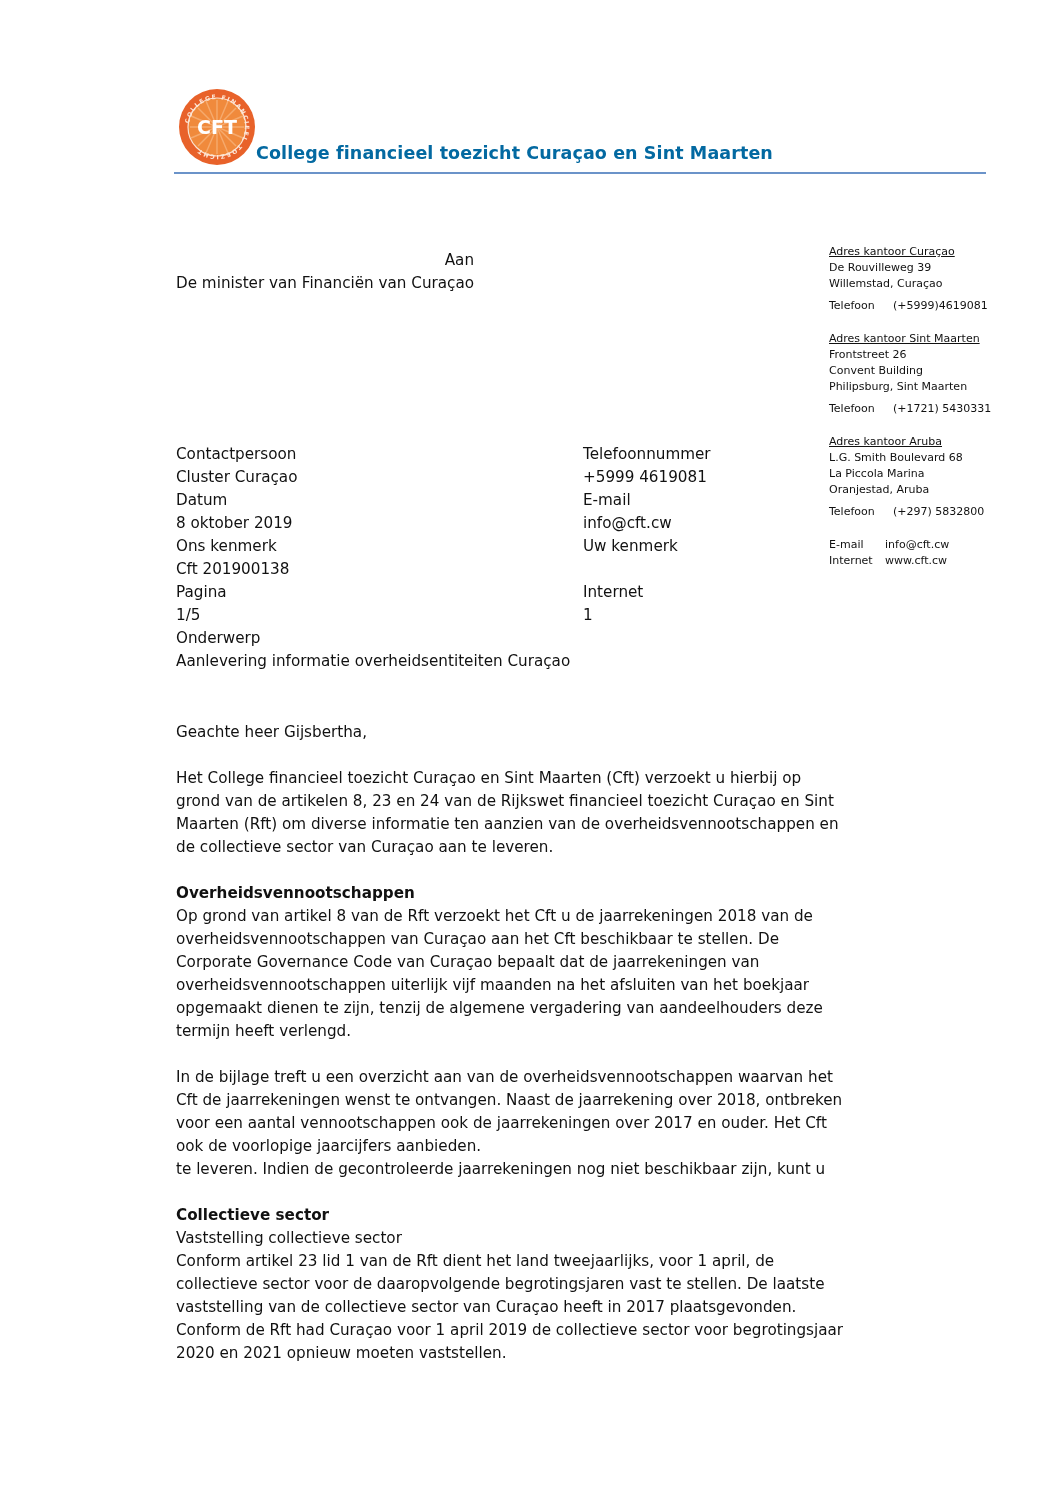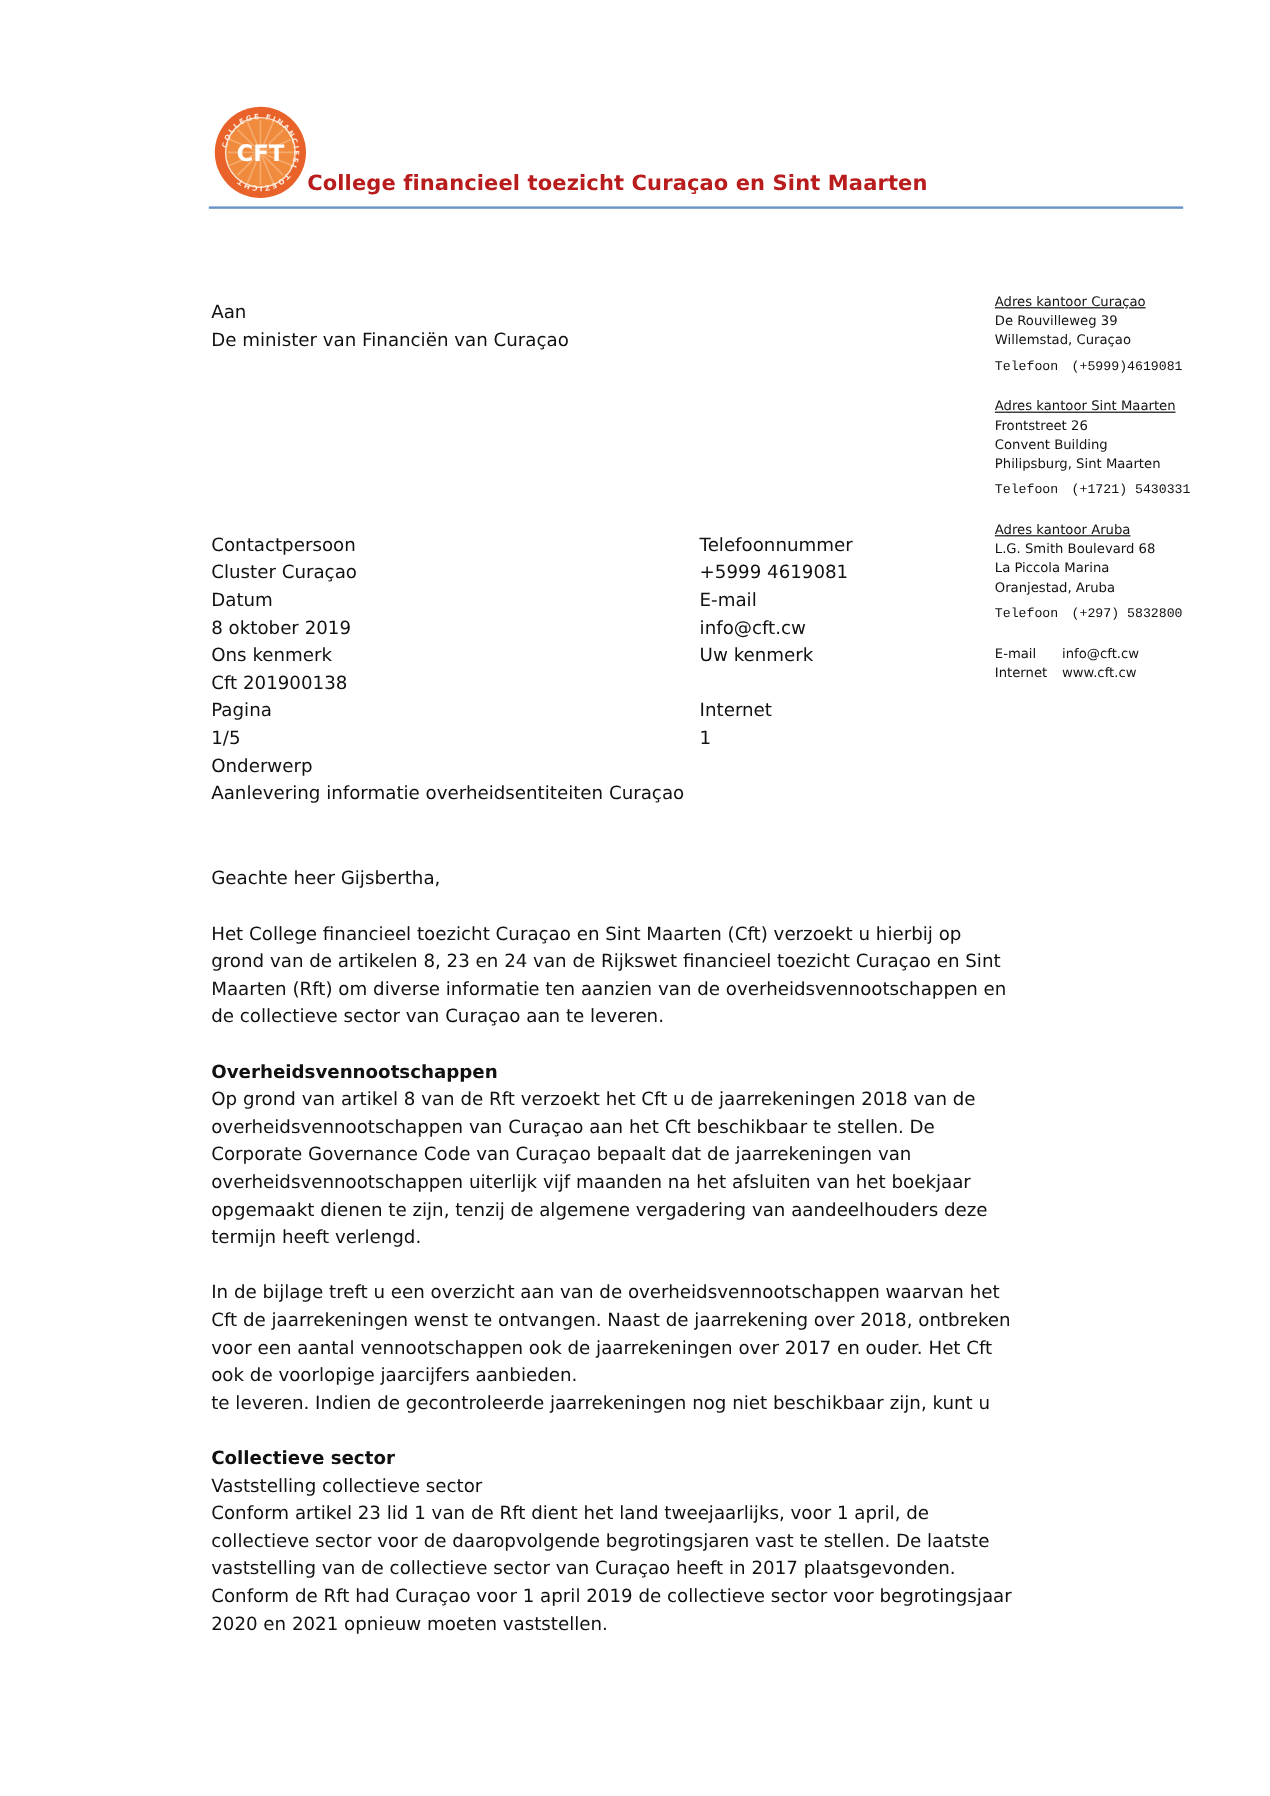--- a/index.html
+++ b/index.html
@@ -1,28 +1,28 @@
 <!DOCTYPE html>
 <html><head>
 <meta charset="utf-8">
 <style>
   html, body { margin: 0; padding: 0; background: #ffffff; }
   body { width: 1058px; height: 1497px; position: relative; overflow: hidden;
          font-family: "DejaVu Sans", sans-serif; color: #111; }
   .abs { position: absolute; }
   .logo { left: 178px; top: 88px; width: 78px; height: 78px; }
-  .org-title { left: 256px; top: 143px; font-size: 17.5px; font-weight: bold; color: #b91c1c; white-space: nowrap; letter-spacing: 0.1px; }
+  .org-title { left: 256px; top: 143px; font-size: 17.5px; font-weight: bold; color: #0369a1; white-space: nowrap; letter-spacing: 0.1px; }
   .rule { left: 174px; top: 172px; width: 812px; height: 2px; background: #6b93c9; }
 
   .body-text { font-size: 15.2px; line-height: 23px; white-space: nowrap; }
-  .addr { left: 176px; top: 249px; }
+  .addr { left: 176px; top: 249px; text-align: right; }
 
   .side { left: 829px; top: 244px; font-size: 11px; line-height: 16px; color: #111; white-space: nowrap; }
   .side .hd { text-decoration: underline; }
-  .side .tel { margin-top: 6px; font-family: Liberation Mono, monospace; }
+  .side .tel { margin-top: 6px; }
   .side .tel span:first-child, .side .kv span:first-child { display: inline-block; }
   .side .gap { height: 17px; }
 
   .meta-left { left: 176px; top: 443px; }
   .meta-right { left: 583px; top: 443px; }
   .meta-left div, .meta-right div { height: 23px; }
 
   .letter { left: 176px; top: 721px; width: 720px; }
   .letter p { margin: 0; }
   .letter .h { font-weight: bold; }

